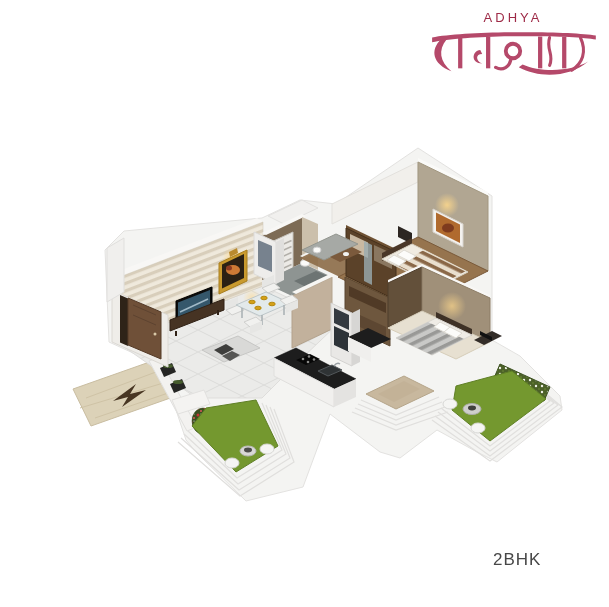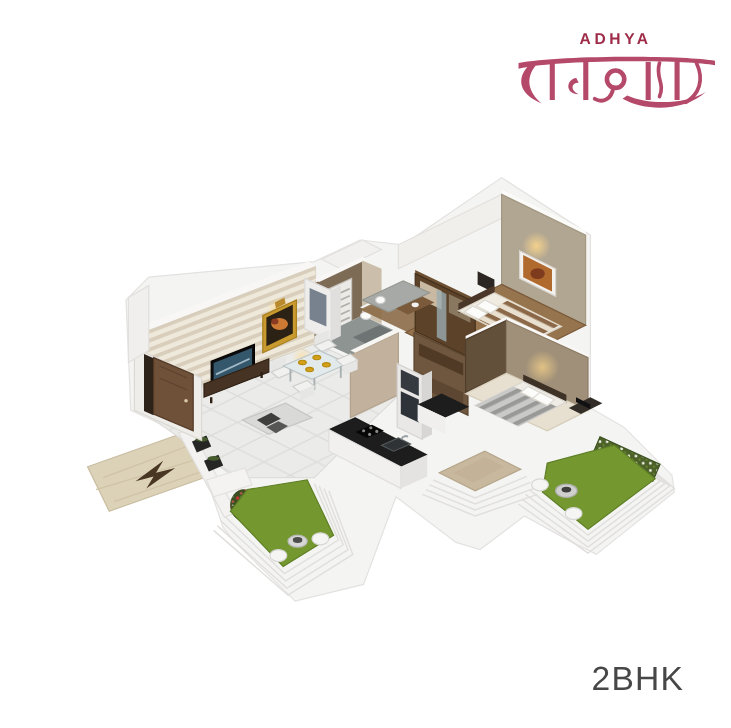--- a/index.html
+++ b/index.html
@@ -1,23 +1,23 @@
 <!DOCTYPE html>
 <html style="--brand: #9e2b47; --script: #b5496a; --caption: #474747; --wall_white: #f4f4f2; --tile: #ebebe9; --lawn: #74982f; --lawn_dark: #5f7f26; --wood: #96744e; --wood_dark: #7a5a3a; --taupe: #b1a692; --brown_wall: #6e573e; --counter: #1d1d1d; --walkway: #dcd2b8; --tan_floor: #c8b89e; --gold: #c99a2e;"><head>
 <meta charset="utf-8">
 <style>
   html,body{margin:0;padding:0}
   body{
     width:609px;height:607px;position:relative;overflow:hidden;background:#ffffff;
     font-family:"Liberation Sans",sans-serif;
   }
   .logo{position:absolute;top:10px;left:423px;width:180px;text-align:center;}
-  .brand{color:var(--brand,#9e2b47);font-size:13px;font-weight:bold;letter-spacing:3px;line-height:15px;margin-top:15px;}
+  .brand{color:var(--brand,#9e2b47);font-size:13px;font-weight:normal;letter-spacing:3px;line-height:15px;}
   .script-svg{display:block;margin:0 auto;}
-  .caption{position:absolute;left:493px;top:550px;font-size:28px;color:var(--caption,#474747);letter-spacing:1px;}
+  .caption{position:absolute;left:493px;top:550px;font-size:17px;color:var(--caption,#474747);letter-spacing:1px;}
   svg.plan{position:absolute;left:0;top:0;}
 </style>
 </head>
 <body>
 
 <div class="logo">
   <div class="brand">ADHYA</div>
   <svg class="script-svg" width="176" height="52" viewBox="0 0 180 54" aria-label="राधाकृष्णा">
     <g style="fill:var(--script,#b5496a);stroke:var(--script,#b5496a)" stroke-linecap="round" fill-rule="evenodd">
       <path d="M6,13 C40,6 150,6 176,11 L176,15 C150,10 40,10 6,18 Z" stroke="none"></path>

